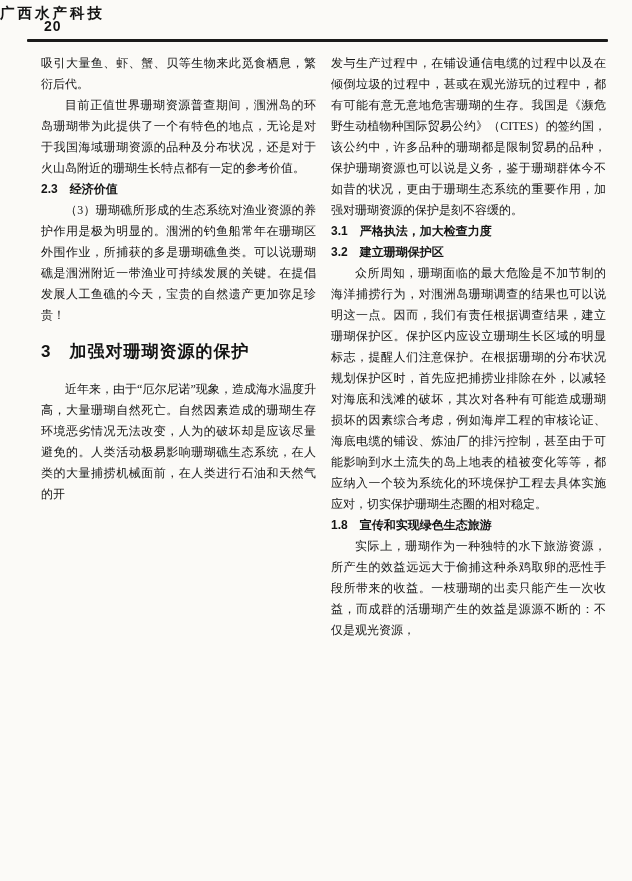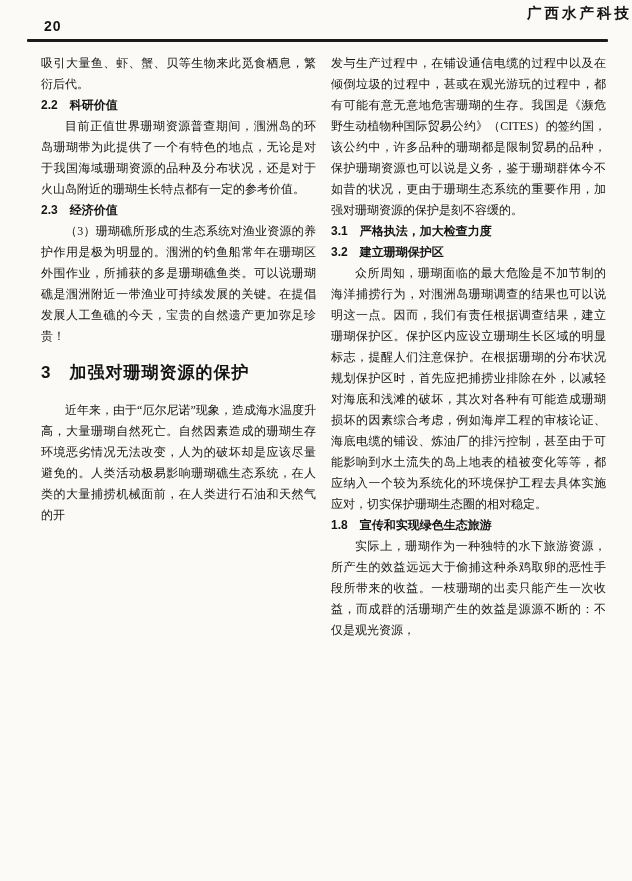--- a/index.html
+++ b/index.html
@@ -27,21 +27,21 @@
   .page-number {
     position: absolute;
     left: 44px;
     top: 18px;
     font-size: 14px;
     font-weight: 700;
     font-family: "Liberation Sans", "DejaVu Sans", sans-serif;
     letter-spacing: 1px;
   }
   .journal-title {
-    text-align: right;
+    text-align: left;
     font-size: 14.5px;
     font-weight: 700;
     letter-spacing: 3px;
     font-family: "Liberation Sans", "DejaVu Sans", sans-serif;
   }
   .header-rule {
     height: 3px;
     background: #1b1b1b;
     margin: 5px 24px 0 27px;
     border-radius: 1px;
@@ -89,21 +89,20 @@
   <div class="header">
     <span class="page-number">20</span>
     <div class="journal-title">广西水产科技</div>
   </div>
 
   <div class="header-rule"></div>
 
   <div class="content">
     <div class="column">
         <p class="para-cont">吸引大量鱼、虾、蟹、贝等生物来此觅食栖息，繁衍后代。</p>
-        <h4 class="sub-heading">2.2　科研价值</h4>
         <p class="para">目前正值世界珊瑚资源普查期间，涠洲岛的环岛珊瑚带为此提供了一个有特色的地点，无论是对于我国海域珊瑚资源的品种及分布状况，还是对于火山岛附近的珊瑚生长特点都有一定的参考价值。</p>
         <h4 class="sub-heading">2.3　经济价值</h4>
         <p class="para">（3）珊瑚礁所形成的生态系统对渔业资源的养护作用是极为明显的。涠洲的钓鱼船常年在珊瑚区外围作业，所捕获的多是珊瑚礁鱼类。可以说珊瑚礁是涠洲附近一带渔业可持续发展的关键。在提倡发展人工鱼礁的今天，宝贵的自然遗产更加弥足珍贵！</p>
         <h3 class="section-heading">3　加强对珊瑚资源的保护</h3>
         <p class="para">近年来，由于“厄尔尼诺”现象，造成海水温度升高，大量珊瑚自然死亡。自然因素造成的珊瑚生存环境恶劣情况无法改变，人为的破坏却是应该尽量避免的。人类活动极易影响珊瑚礁生态系统，在人类的大量捕捞机械面前，在人类进行石油和天然气的开</p>
       </div>
     <div class="column">
         <p class="para-cont">发与生产过程中，在铺设通信电缆的过程中以及在倾倒垃圾的过程中，甚或在观光游玩的过程中，都有可能有意无意地危害珊瑚的生存。我国是《濒危野生动植物种国际贸易公约》（CITES）的签约国，该公约中，许多品种的珊瑚都是限制贸易的品种，保护珊瑚资源也可以说是义务，鉴于珊瑚群体今不如昔的状况，更由于珊瑚生态系统的重要作用，加强对珊瑚资源的保护是刻不容缓的。</p>
         <h4 class="sub-heading">3.1　严格执法，加大检查力度</h4>
         <h4 class="sub-heading">3.2　建立珊瑚保护区</h4>

